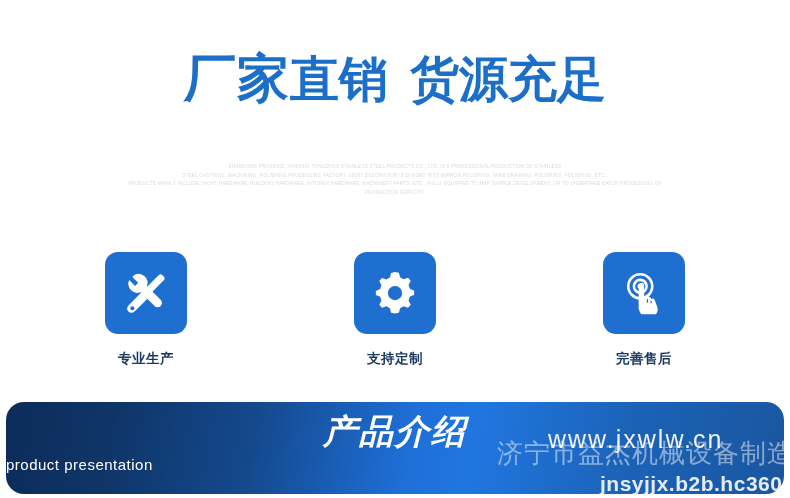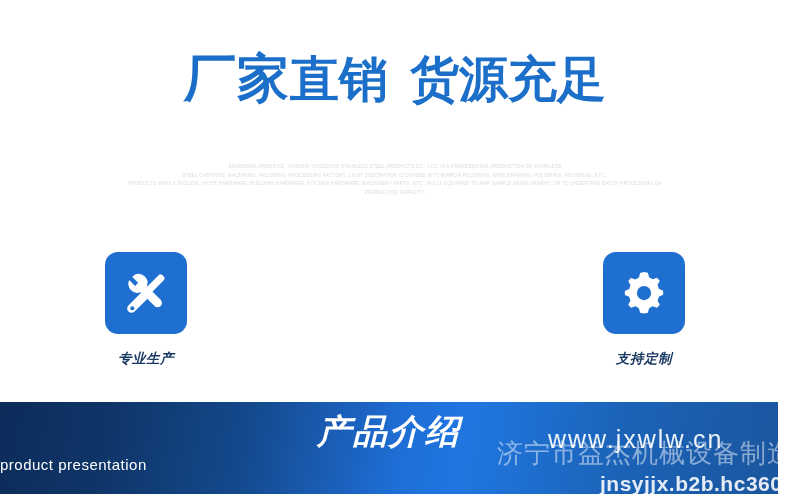--- a/index.html
+++ b/index.html
@@ -89,39 +89,39 @@
   .tile svg {
     display: block;
   }
   .feature-label {
     margin-top: 16px;
     font-size: 13.5px;
     font-weight: 700;
     color: #1b3a63;
     letter-spacing: 0.5px;
     white-space: nowrap;
-    font-style: italic;
   }
 
   
   .banner {
     position: absolute;
-    left: 0;
+    left: 6px;
     top: 402px;
     width: 778px;
     height: 92px;
     background: linear-gradient(100deg,
                 #0c2c5a 0%,
                 #0f3568 14%,
                 #14498d 32%,
                 #1f6fd8 52%,
                 #2076df 60%,
                 #1b62b6 80%,
                 #1a569f 100%);
     overflow: hidden;
+    border-radius: 18px;
   }
   .banner-title {
     position: absolute;
     top: 9px;
     left: 0;
     width: 778px;
     text-align: center;
     color: #ffffff;
     font-size: 34px;
     font-weight: 700;
@@ -210,20 +210,39 @@
       <span>
         <svg width="48" height="48" viewBox="0 0 64 64">
           <path fill="#ffffff" d="M32 4 l5.2 1 1.6 6.1 a21 21 0 0 1 4.6 2.7 l6 -2 3.6 4 -3 5.5 a21 21 0 0 1 1.7 5.1 l5.8 2.6 0 5.4 -5.8 2.6 a21 21 0 0 1 -1.7 5.1 l3 5.5 -3.6 4 -6 -2 a21 21 0 0 1 -4.6 2.7 l-1.6 6.1 -5.2 1 -5.2 -1 -1.6 -6.1 a21 21 0 0 1 -4.6 -2.7 l-6 2 -3.6 -4 3 -5.5 a21 21 0 0 1 -1.7 -5.1 L6.5 34.7 l0 -5.4 5.8 -2.6 a21 21 0 0 1 1.7 -5.1 l-3 -5.5 3.6 -4 6 2 a21 21 0 0 1 4.6 -2.7 l1.6 -6.1 Z"></path>
           <circle cx="32" cy="32" r="9.5" fill="#1f6fd0"></circle>
         </svg>
       </span>
     </div>
     <div class="feature-label">支持定制</div>
   </div>
 
+  <div class="feature">
+    <div class="tile">
+      <span>
+        <svg width="48" height="48" viewBox="0 0 64 64">
+          <g fill="none" stroke="#ffffff" stroke-width="3.4">
+            <circle cx="27" cy="23" r="16"></circle>
+            <circle cx="27" cy="23" r="8.5"></circle>
+          </g>
+          <circle cx="27" cy="23" r="3.6" fill="#ffffff"></circle>
+          <path fill="#ffffff" d="M25 22 a3.6 3.6 0 0 1 7.2 0 v16.5 l4.2 -1.4 a4 4 0 0 1 5 2.3 l0.2 0.6 a3.6 3.6 0 0 1 4.9 2.1 l3.2 8.6 a9 9 0 0 1 -0.4 7.3 l-1.3 2.5 -19.6 0 -1.6 -2.6 a15 15 0 0 1 -2 -6 Z"></path>
+          <g stroke="#1f6fd0" stroke-width="1.6" fill="none">
+            <path d="M36.6 40 v5"></path>
+            <path d="M41.5 42.3 v3.5"></path>
+          </g>
+        </svg>
+      </span>
+    </div>
+    <div class="feature-label">完善售后</div>
+  </div>
 
 </div>
 
 <div class="banner">
   <div class="banner-title">产品介绍</div>
   <div class="banner-sub">product presentation</div>
 </div>
 
 <div class="wm wm-company">济宁市益杰机械设备制造厂</div>
 <div class="wm wm-site">www.jxwlw.cn</div>

